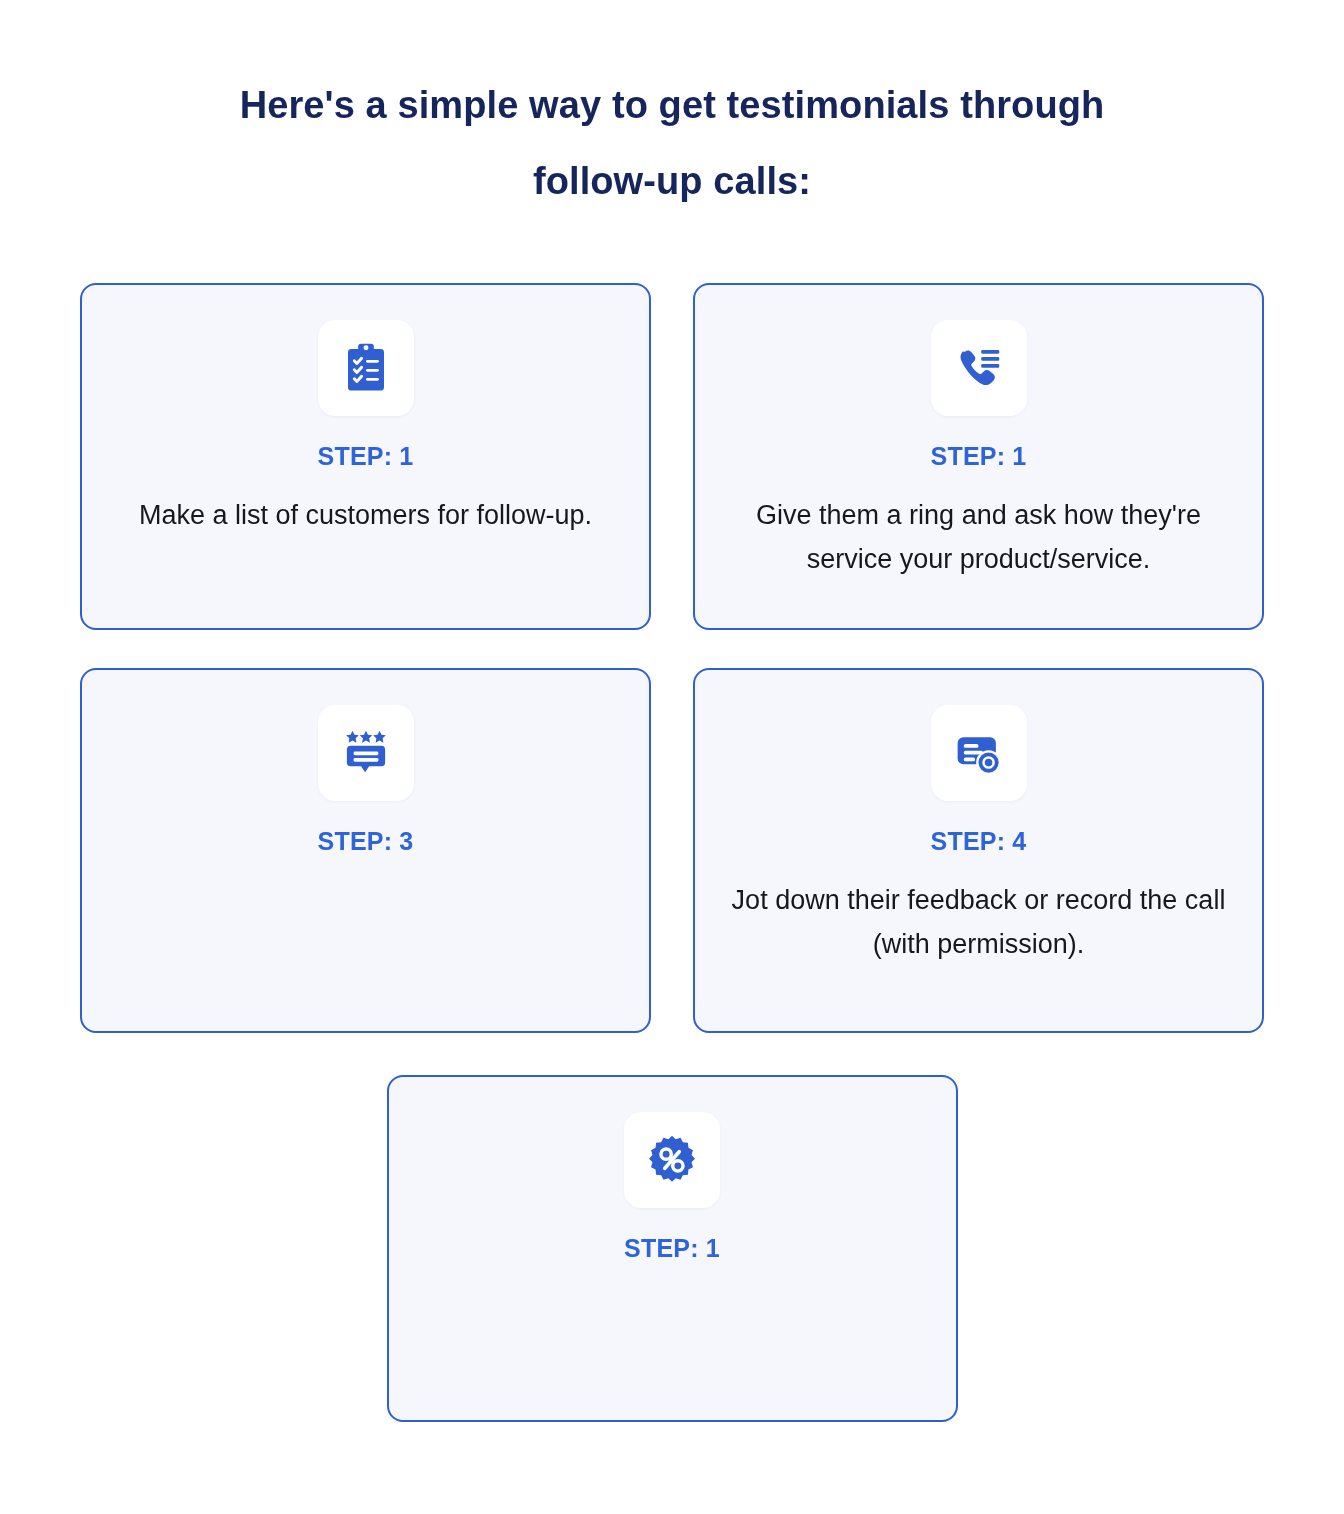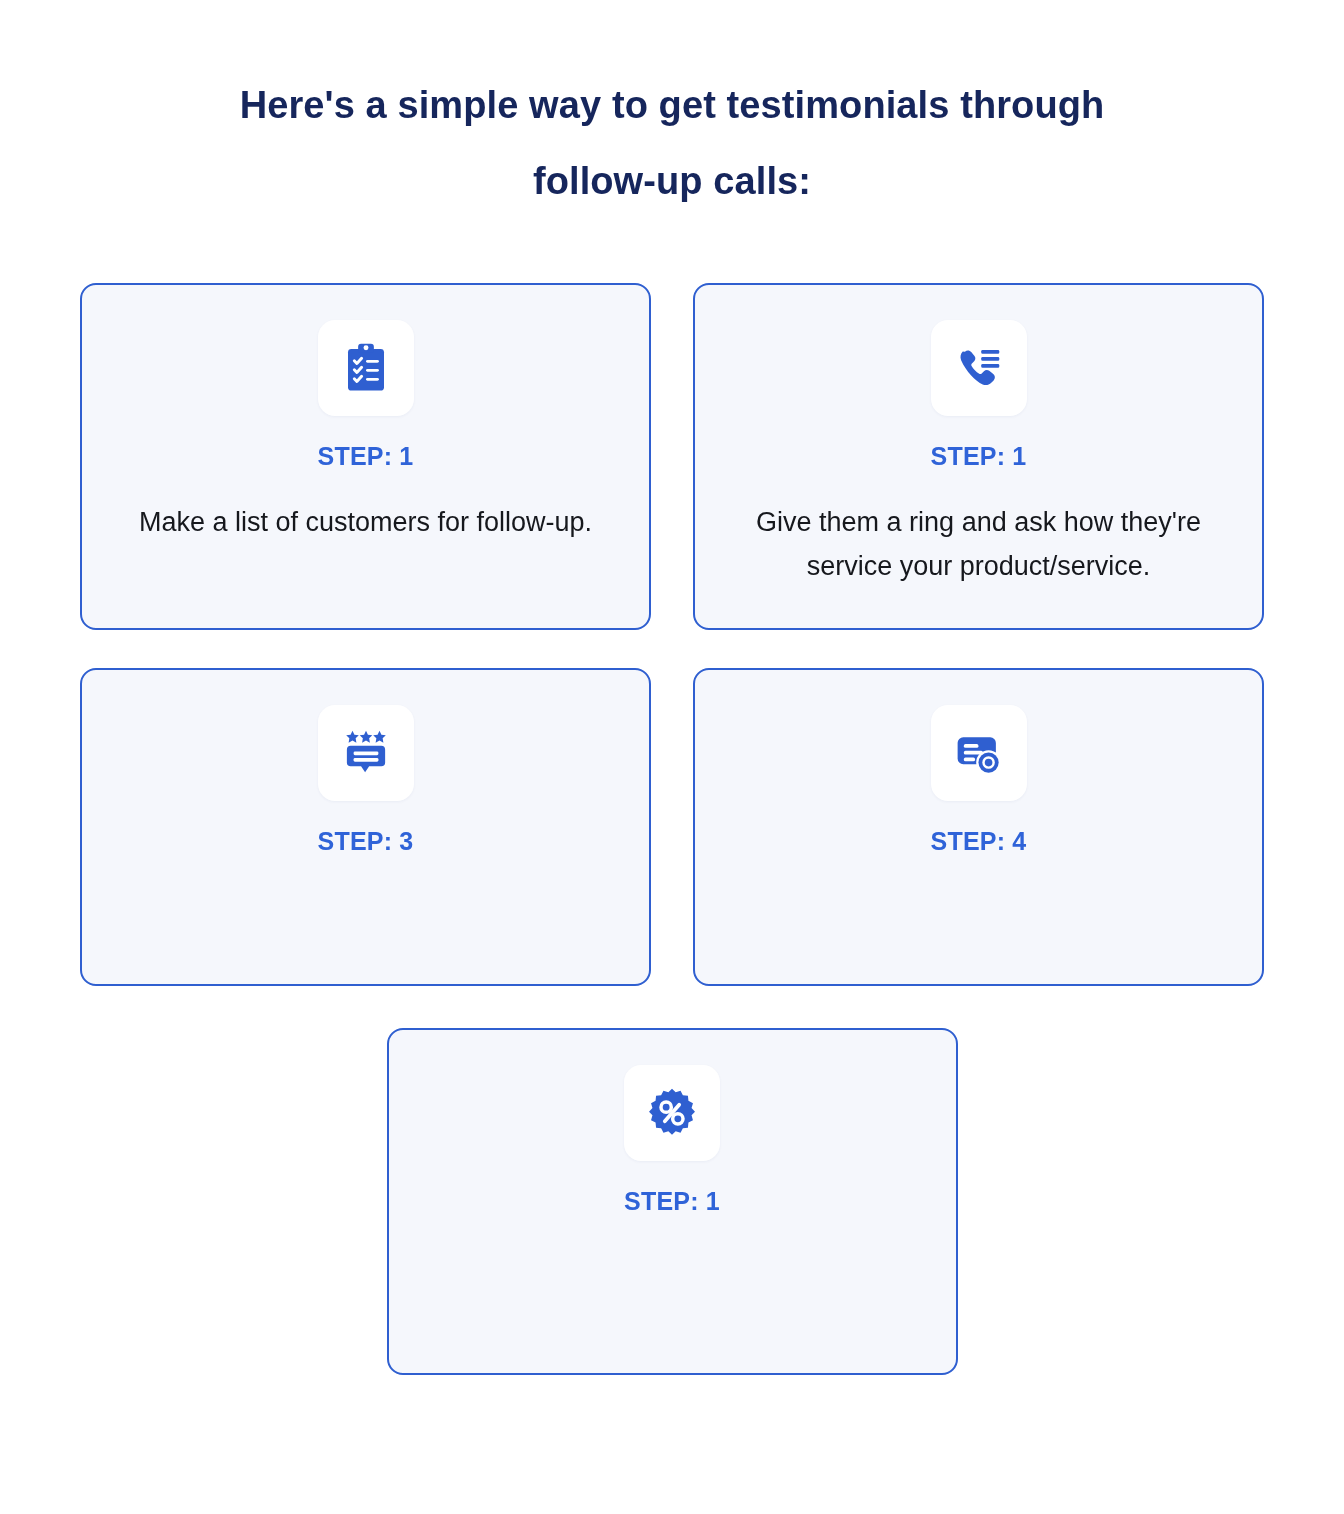--- a/index.html
+++ b/index.html
@@ -54,21 +54,21 @@
     width: 571px;
     background: #f5f7fc;
     border: 2px solid #2f5fd0;
     border-radius: 16px;
     padding: 35px 36px 32px;
     display: flex;
     flex-direction: column;
     align-items: center;
   }
   .card.row1 { height: 347px; }
-  .card.row2 { height: 318px; }
+  .card.row2 { height: 365px; }
   .card.wide-center {
     width: 571px;
     height: 347px;
     margin: 0 auto;
   }
   .cards .last-row {
     width: 100%;
     display: flex;
     justify-content: center;
     margin-top: 4px;
@@ -91,21 +91,21 @@
   
   .step-label {
     margin-top: 26px;
     font-size: 25px;
     font-weight: 600;
     color: #2f63d8;
     letter-spacing: 0.2px;
     text-align: center;
   }
   .step-body {
-    margin-top: 30px;
+    margin-top: 23px;
     font-size: 27px;
     font-weight: 400;
     color: #16181d;
     line-height: 1.62;
     text-align: center;
     max-width: 500px;
   }
 </style>
 </head>
 <body>
@@ -171,20 +171,21 @@
           <rect x="10.5" y="16" width="13" height="3.4" rx="1.5" fill="#ffffff"></rect>
           <rect x="10.5" y="22" width="17" height="3.4" rx="1.5" fill="#ffffff"></rect>
           <rect x="10.5" y="28" width="10" height="3.4" rx="1.5" fill="#ffffff"></rect>
           <circle cx="32.5" cy="32.5" r="11" fill="#ffffff"></circle>
           <circle cx="32.5" cy="32.5" r="9" fill="#2f5fd0"></circle>
           <circle cx="32.5" cy="32.5" r="5.6" fill="#ffffff"></circle>
           <circle cx="32.5" cy="32.5" r="3.4" fill="#2f5fd0"></circle>
         </svg>
       </div>
       <div class="step-label">STEP: 4</div>
+      <div class="step-body">Jot down their feedback or record the call (with permission).</div>
     </div>
 
     <div class="last-row">
       <div class="card wide-center">
         <div class="icon-tile">
           <svg width="54" height="54" viewBox="0 0 48 48" aria-hidden="true">
             <path d="M24 2.4
                      l3.25 3.07 l4.35 -1.27 l2.06 4.03 l4.5 0.45 l0.45 4.5 l4.03 2.06 l-1.27 4.35 l3.07 3.25
                      l-3.07 3.25 l1.27 4.35 l-4.03 2.06 l-0.45 4.5 l-4.5 0.45 l-2.06 4.03 l-4.35 -1.27 l-3.25 3.07
                      l-3.25 -3.07 l-4.35 1.27 l-2.06 -4.03 l-4.5 -0.45 l-0.45 -4.5 l-4.03 -2.06 l1.27 -4.35 l-3.07 -3.25

